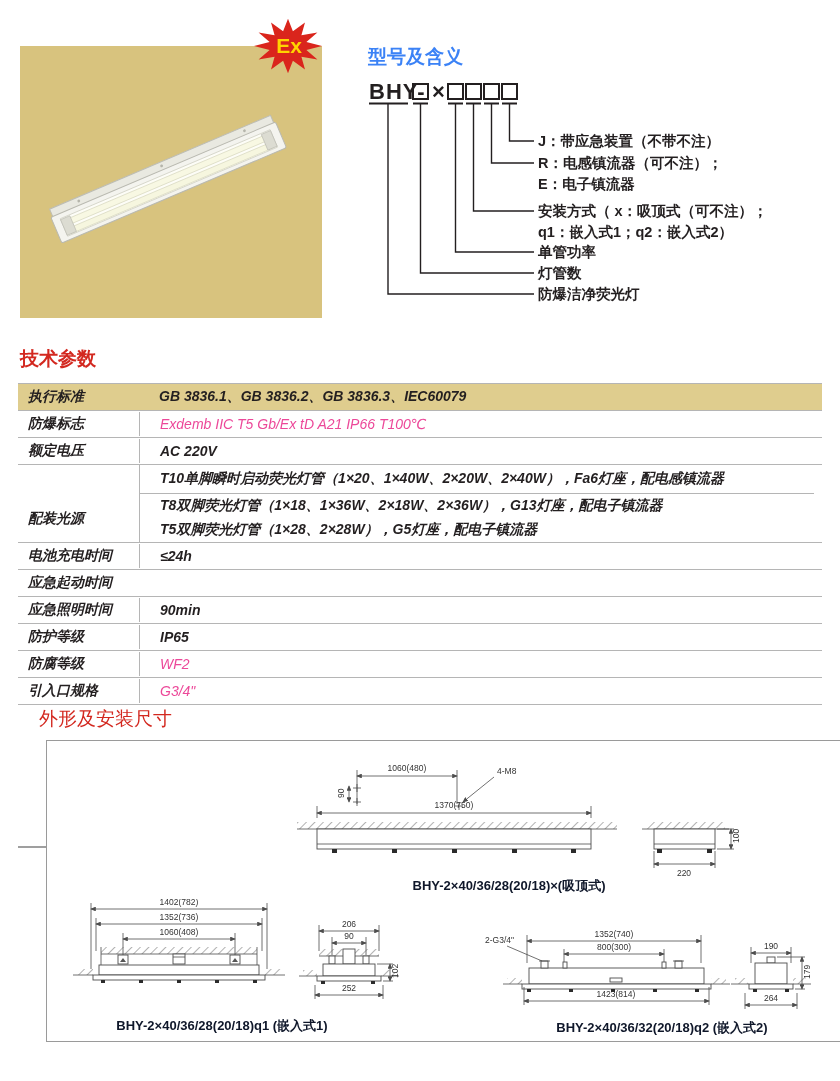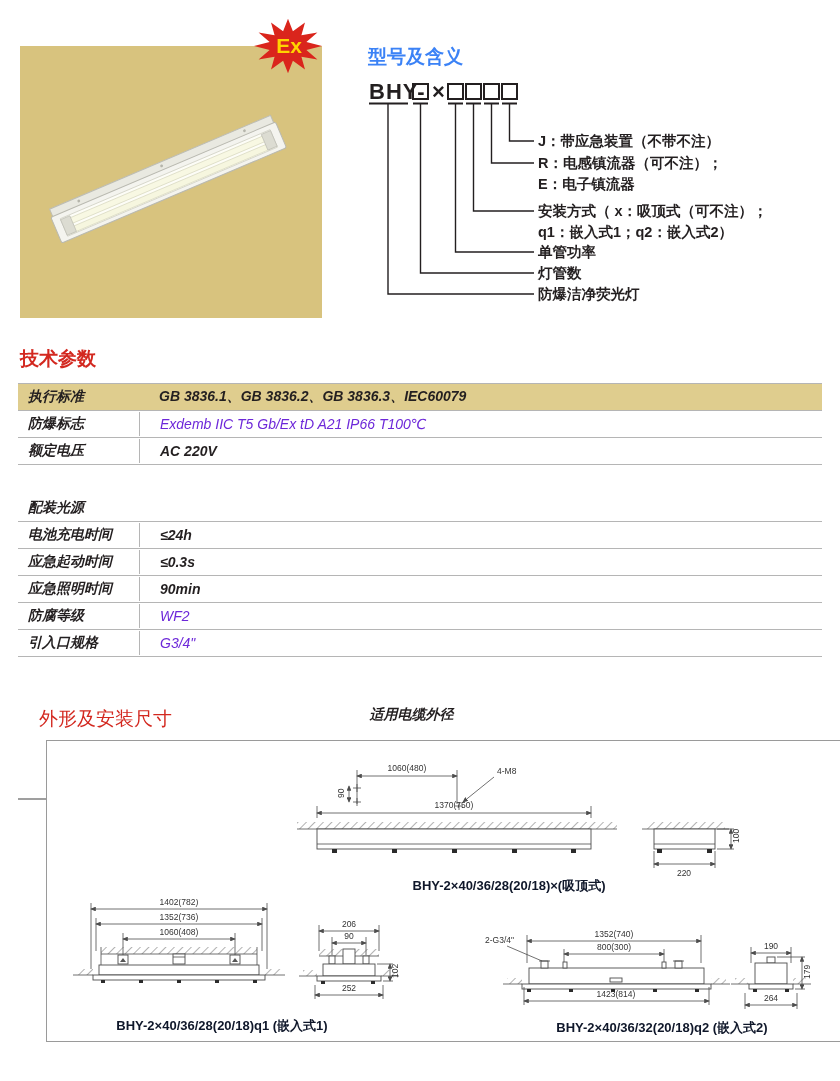--- a/index.html
+++ b/index.html
@@ -23,21 +23,21 @@
 
   
   #spec-title{left:20px;top:346px;font-size:19px;font-weight:bold;color:#d3281f;}
   #spec-table{left:18px;top:383px;width:804px;border-top:1px solid #b5b5b5;border-bottom:2px solid #9f9f9f;}
   .srow{display:flex;border-bottom:1px solid #b5b5b5;align-items:center;font-style:italic;}
   .srow:last-child{border-bottom:none;flex-direction:column;}
   .scell-l{width:107px;flex:0 0 107px;padding:4px 4px 4px 10px;font-size:14px;font-weight:bold;display:flex;align-items:center;}
   .scell-v{flex:1;padding:4px 4px 4px 20px;font-size:14px;font-weight:bold;border-left:1px solid #b5b5b5;display:flex;align-items:center;}
   .srow.hl{background:#dfcd8e;}
   .srow.hl .scell-v{border-left:none;}
-  .srow.lite .scell-v{font-weight:normal;color:#6d28d9;}
+  .srow.lite .scell-v{font-weight:normal;color:#ec4899;}
   .srow.multi .scell-l{align-items:flex-start;padding-top:6px;margin-top:28px;}
   .srow.multi .scell-v{flex-direction:column;align-items:stretch;padding:0 8px 0 0;}
   .vline{padding:3px 0 3px 20px;}
   .vline.first{border-bottom:1px solid #b5b5b5;padding-top:5px;padding-bottom:5px;}
 
   
   #dims-title{left:20px;top:706px;font-size:19px;font-weight:normal;color:#d3281f;margin-left:19px;}
   #dims-box{left:18px;top:740px;width:800px;height:300px;border:1px solid #9a9a9a;background:#fff;margin-left:28px;}
   .caption{font-size:13px;font-weight:bold;color:#0f172a;text-align:center;}
   .dimtxt{font-size:8.5px;fill:#333;}
@@ -114,32 +114,40 @@
     <div class="srow lite">
       <div class="scell-l">防爆标志</div>
       <div class="scell-v">Exdemb IIC T5 Gb/Ex tD A21 IP66 T100℃</div>
     </div>
     <div class="srow">
       <div class="scell-l">额定电压</div>
       <div class="scell-v">AC 220V</div>
     </div>
     <div class="srow multi">
       <div class="scell-l">配装光源</div>
+      <div class="scell-v">
+        <div class="vline first">T10单脚瞬时启动荧光灯管（1×20、1×40W、2×20W、2×40W），Fa6灯座，配电感镇流器</div>
+        <div class="vline">T8双脚荧光灯管（1×18、1×36W、2×18W、2×36W），G13灯座，配电子镇流器</div>
+        <div class="vline">T5双脚荧光灯管（1×28、2×28W），G5灯座，配电子镇流器</div>
+      </div>
     </div>
     <div class="srow">
       <div class="scell-l">电池充电时间</div>
       <div class="scell-v">≤24h</div>
     </div>
     <div class="srow">
       <div class="scell-l">应急起动时间</div>
-      <div class="scell-v">≤0.3s</div>
     </div>
     <div class="srow">
       <div class="scell-l">应急照明时间</div>
       <div class="scell-v">90min</div>
+    </div>
+    <div class="srow">
+      <div class="scell-l">防护等级</div>
+      <div class="scell-v">IP65</div>
     </div>
     <div class="srow lite">
       <div class="scell-l">防腐等级</div>
       <div class="scell-v">WF2</div>
     </div>
     <div class="srow lite">
       <div class="scell-l">引入口规格</div>
       <div class="scell-v">G3/4"</div>
     </div>
     <div class="srow">

